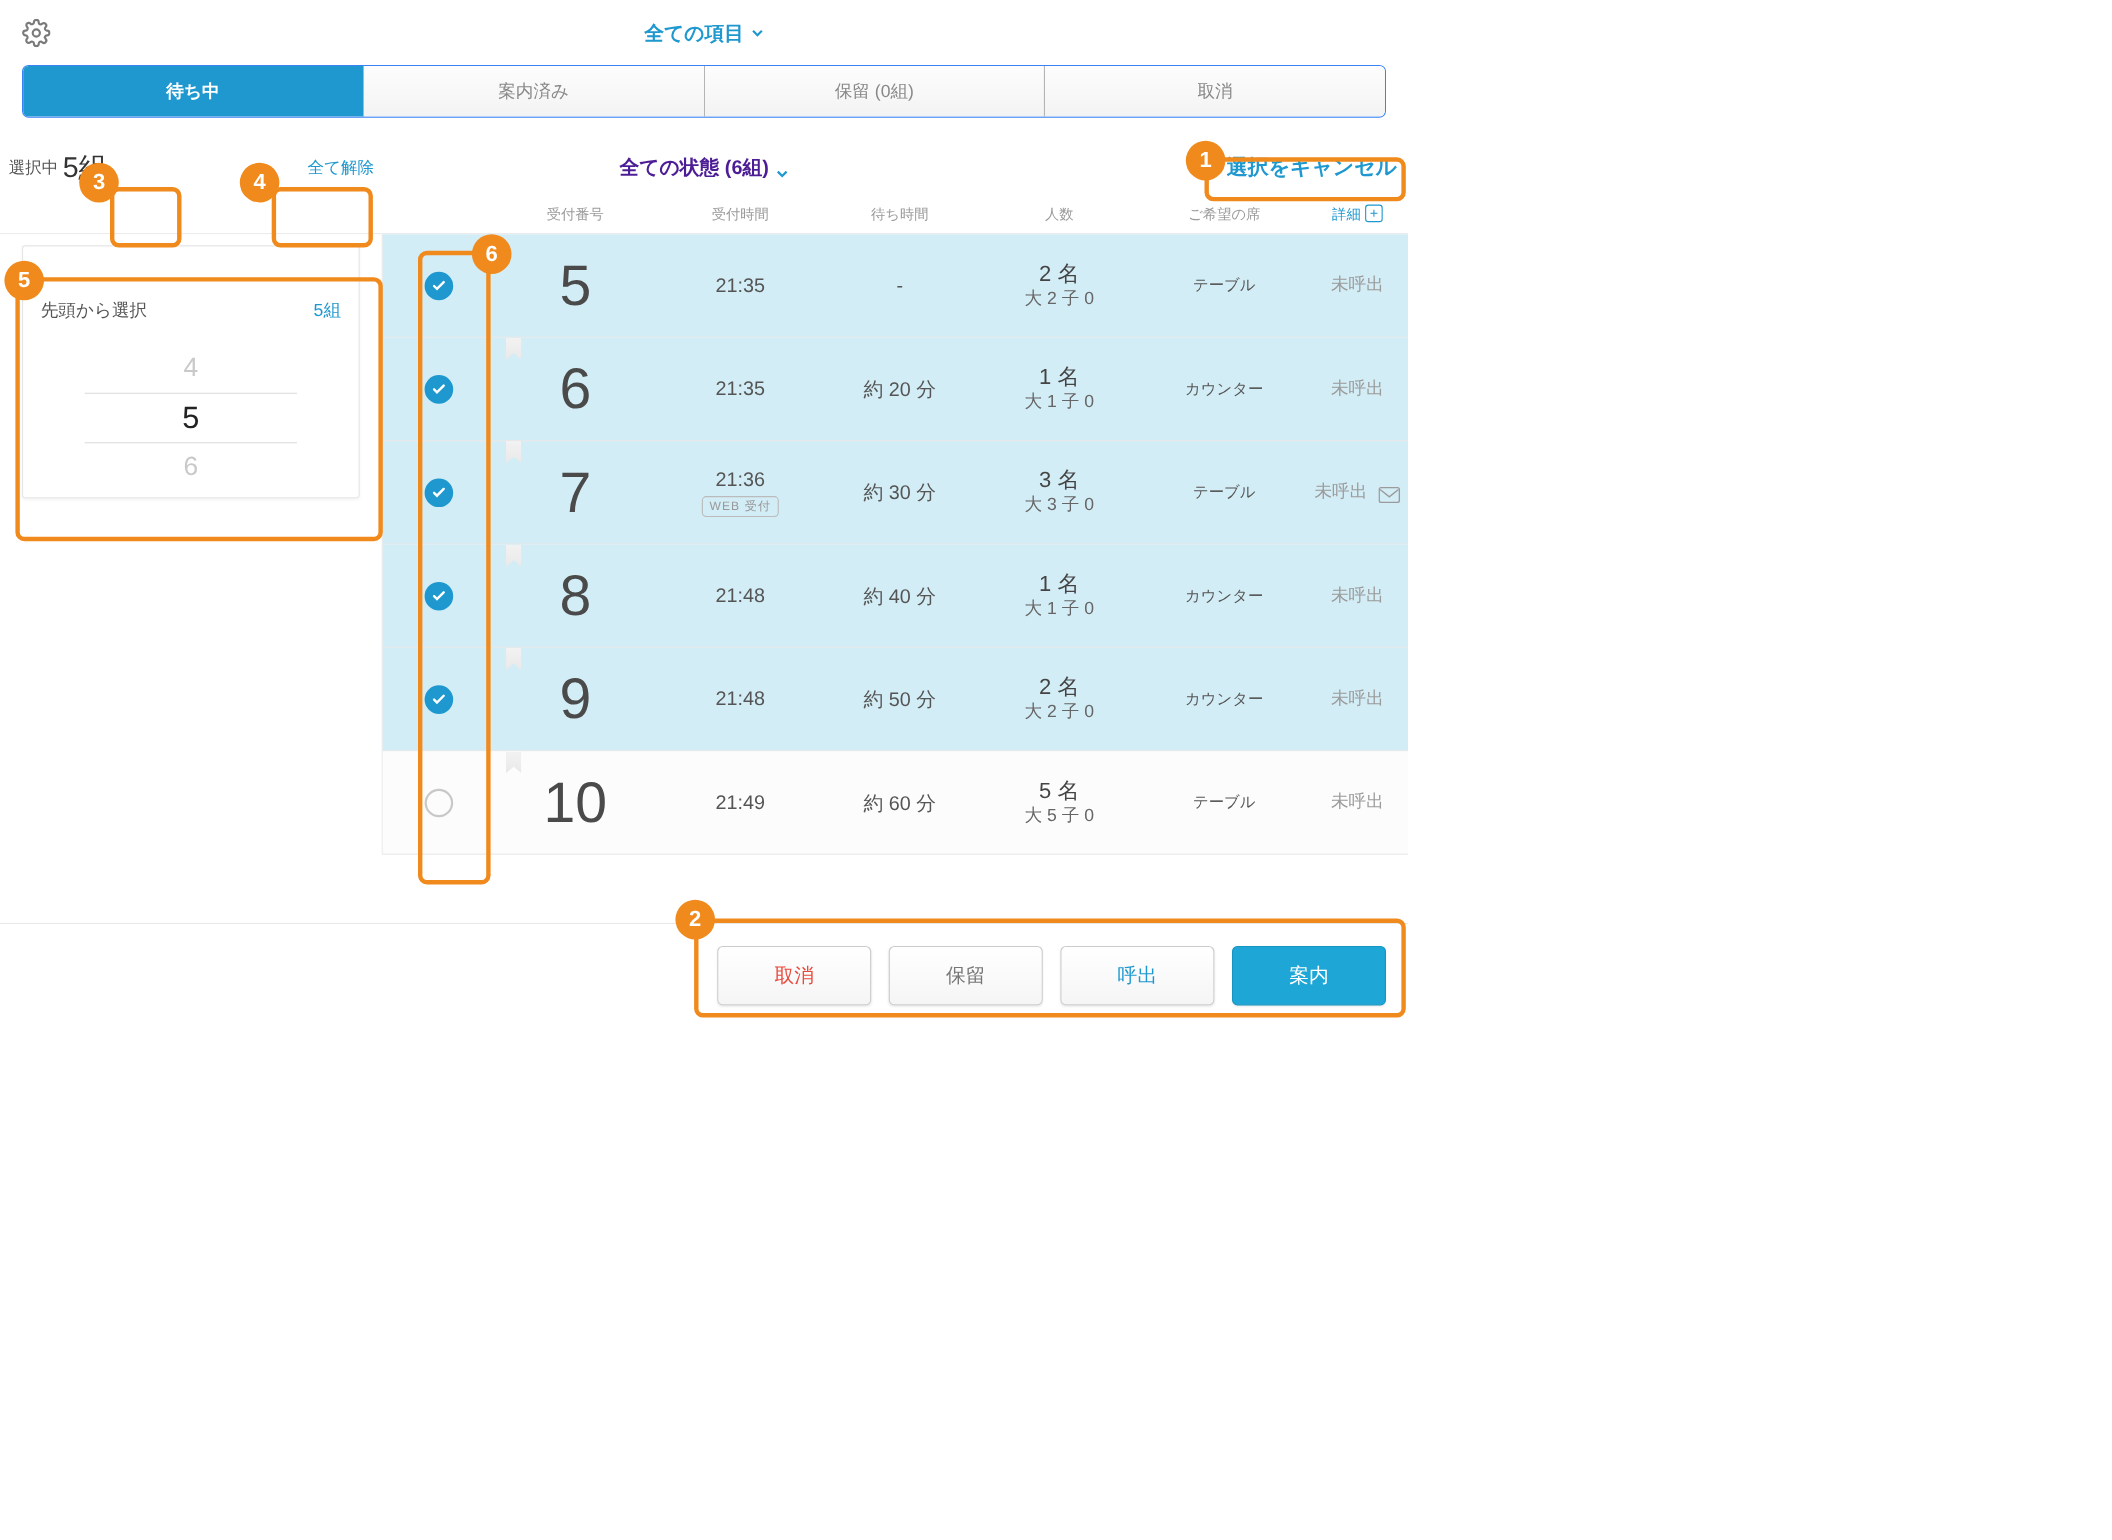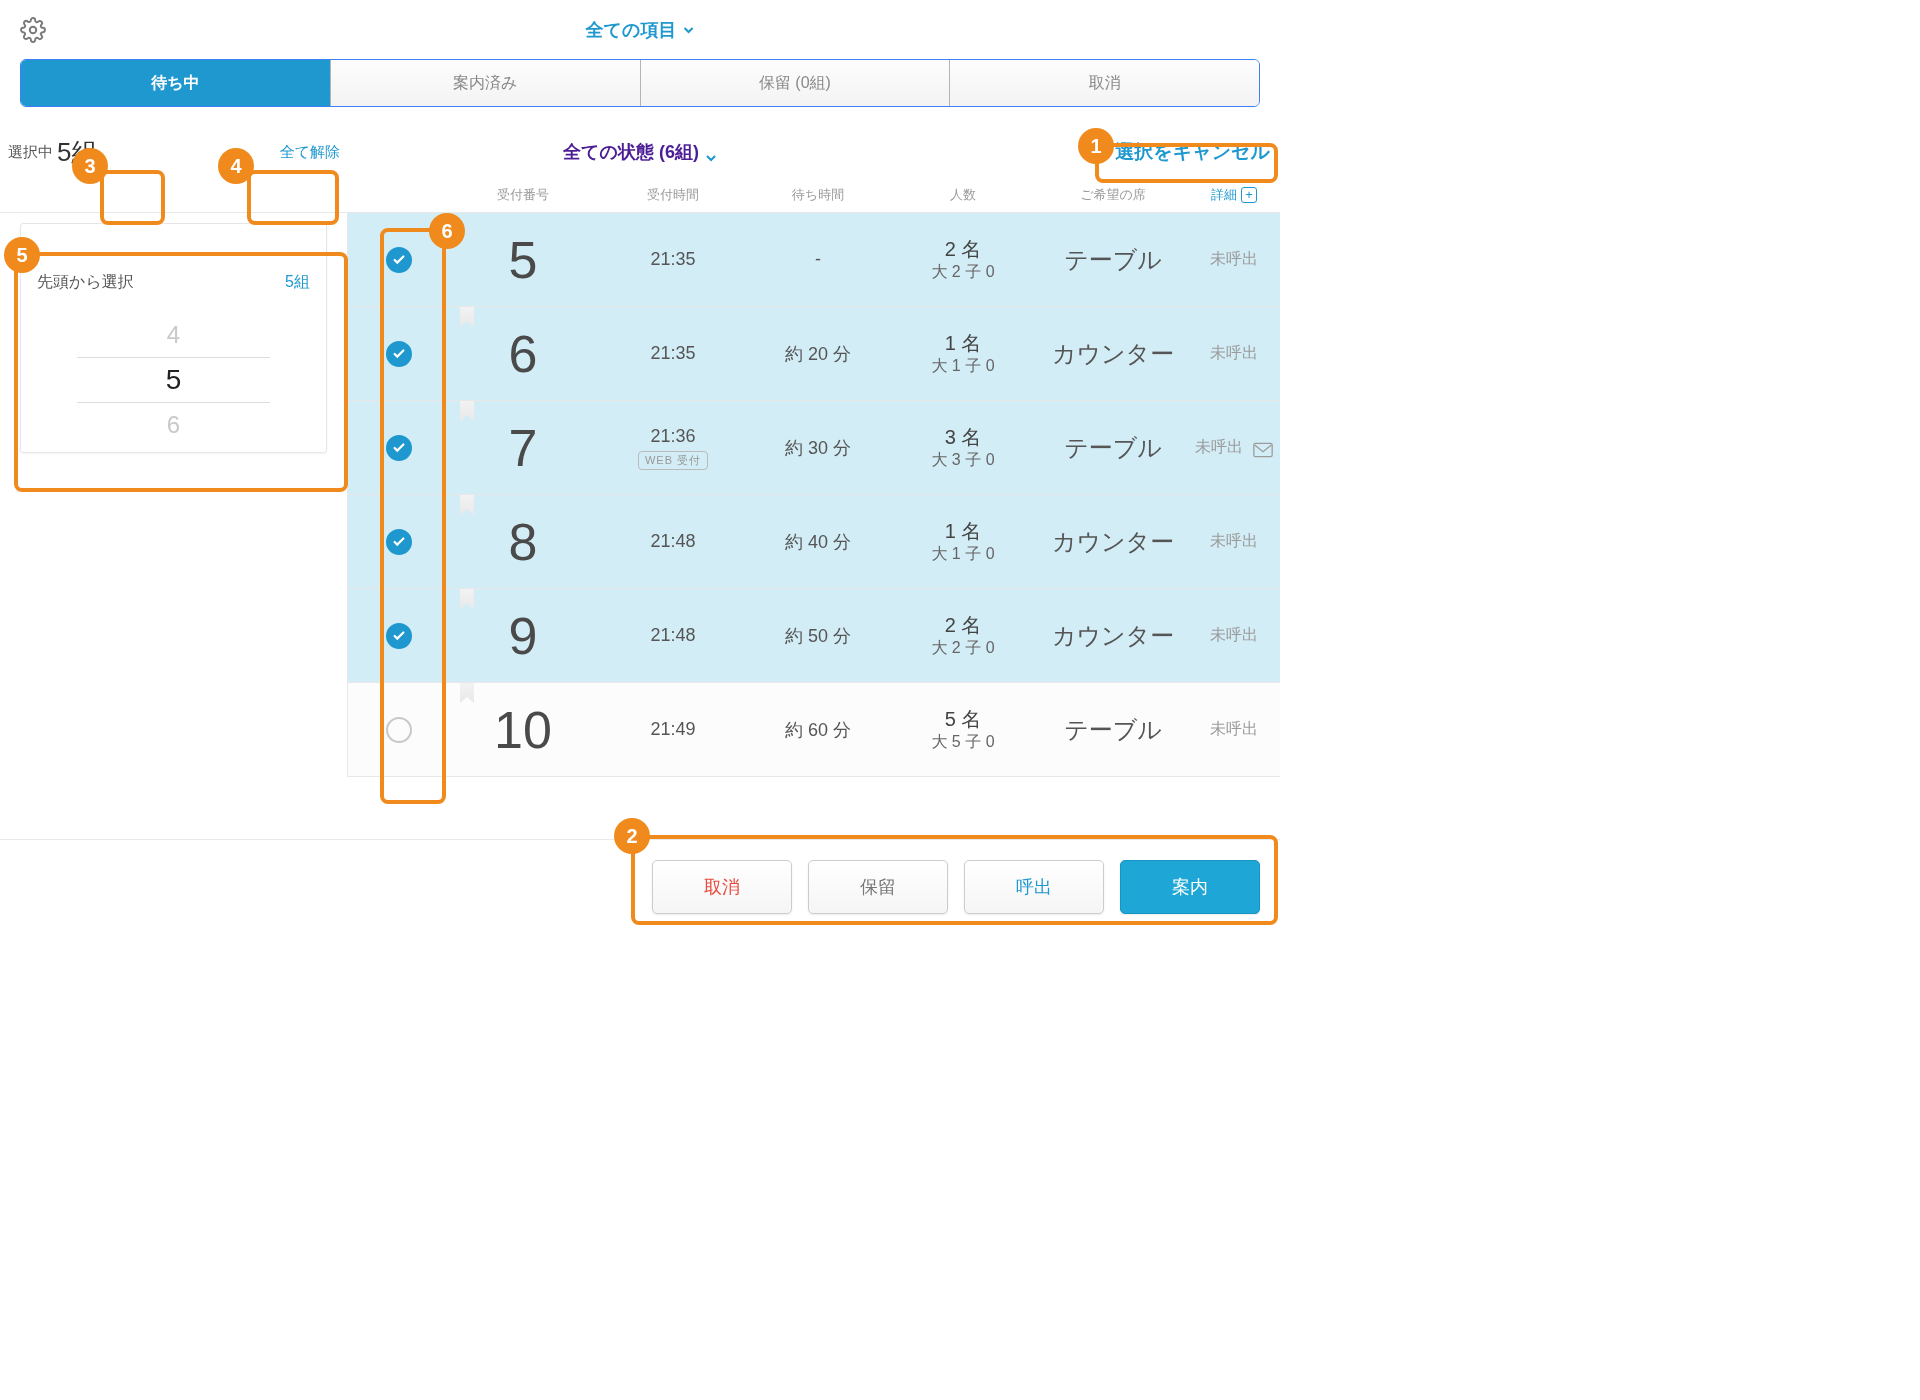--- a/index.html
+++ b/index.html
@@ -113,21 +113,21 @@
   .c-chk { width:100px; }
   .c-num { width:150px; text-align:center; }
   .c-time { width:150px; text-align:center; }
   .c-wait { width:140px; text-align:center; }
   .c-ppl  { width:150px; text-align:center; }
   .c-seat { width:150px; text-align:center; }
   .c-stat { flex:1; text-align:center; position:relative; display:flex; align-items:center; justify-content:center; gap:8px;}
   .detail-plus {
     color:#1e98cf;
     font-size:13px;
-    display:flex; align-items:center; gap:4px;
+    display:flex; gap:4px;
   }
   .plus-sq {
     width:16px;height:16px;border:1.5px solid #1e98cf;border-radius:3px;
     display:flex;align-items:center;justify-content:center;font-size:13px;line-height:1;
   }
 
   
   .body-row { display:flex; }
   .side-panel {
     width:348px;
@@ -182,21 +182,21 @@
   .time { font-size:18px; color:#555;}
   .time-wrap{display:flex;flex-direction:column;align-items:center;gap:4px;}
   .web-badge{
     border:1px solid #bbb;border-radius:4px;font-size:11px;color:#999;
     padding:1px 6px;letter-spacing:1px;
   }
   .wait { font-size:18px; color:#555;}
   .ppl { text-align:center; line-height:1.3;}
   .ppl .p1 { font-size:20px; color:#444; }
   .ppl .p2 { font-size:16px; color:#666; }
-  .seat { font-size:24px; color:#555;}
+  .seat { font-size:14px; color:#555;}
   .stat { font-size:16px; color:#9b9b9b; display:flex; align-items:flex-end; justify-content:center; gap:10px;}
   .mail{width:20px;height:16px;color:#9b9b9b;}
 
   
   .actions {
     position:absolute;
     bottom:0; left:0; right:0;
     height:95px;
     background:#fff;
     border-top:1px solid #e9e9e9;

